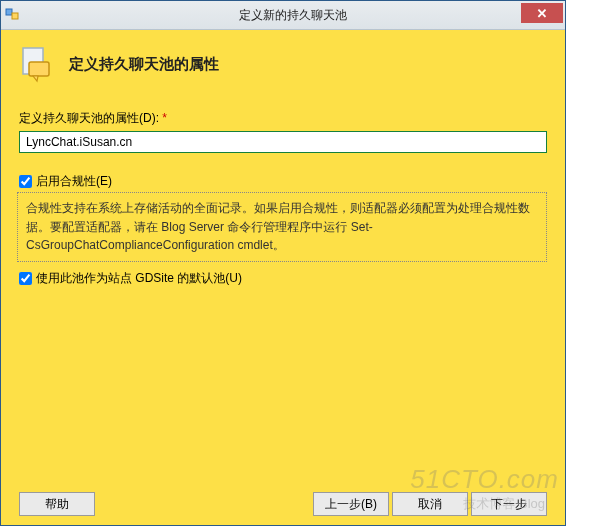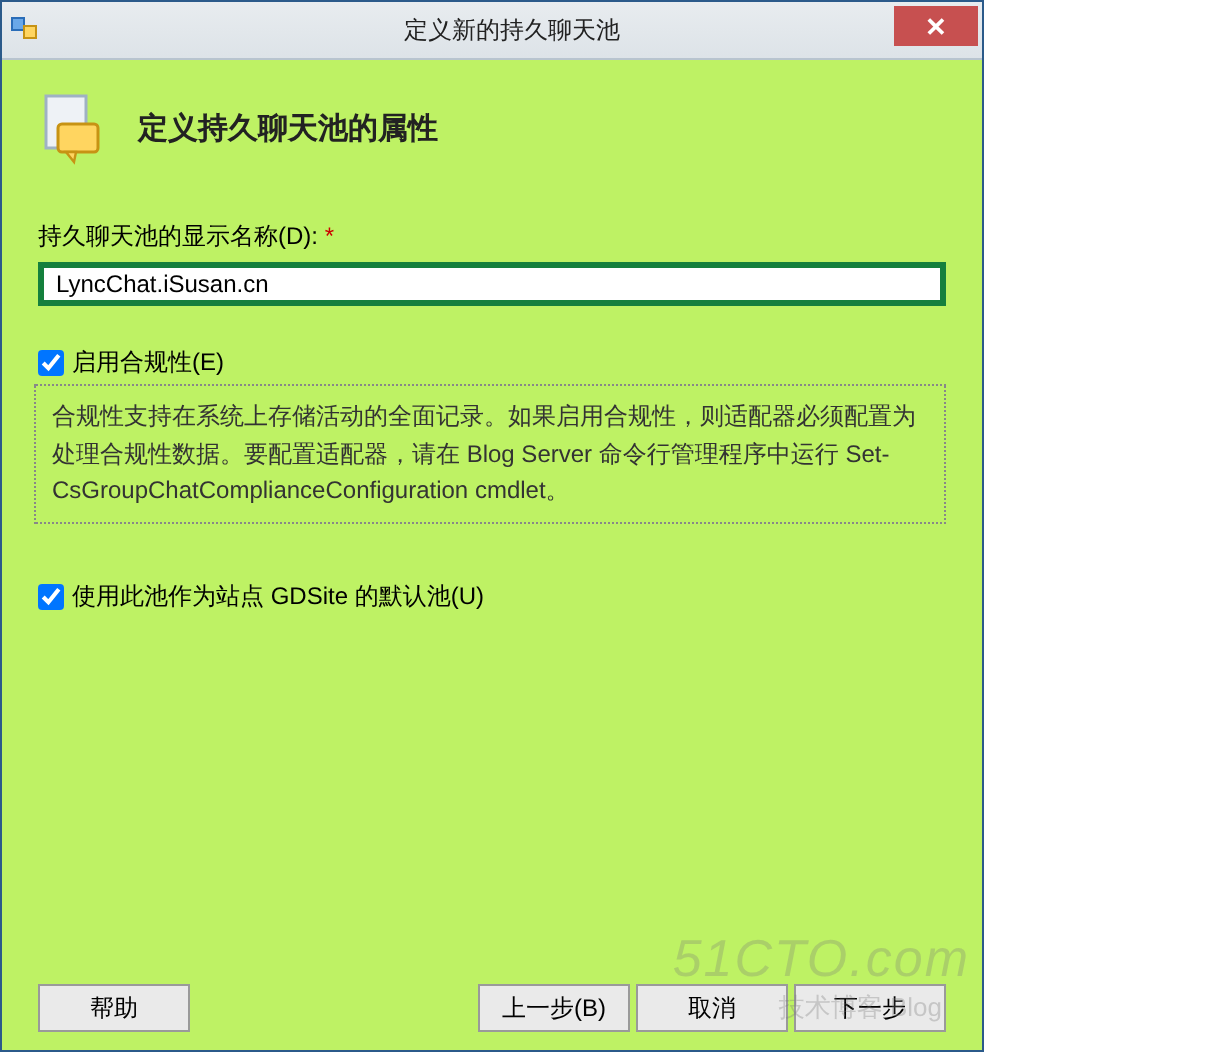--- a/index.html
+++ b/index.html
@@ -1,27 +1,27 @@
 <!DOCTYPE html>
 <html><head>
 <meta charset="utf-8">
 <style>
   html,body{margin:0;padding:0;font-family:"Microsoft YaHei","Segoe UI",Tahoma,sans-serif;font-size:12px;color:#000;background:#fff}
-  .window{width:492px;height:526px;border:1px solid #2b5a8a;position:relative;background:#bef264;box-sizing:border-box}
+  .window{width:566px;height:526px;border:1px solid #2b5a8a;position:relative;background:#fde047;box-sizing:border-box}
   .titlebar{height:28px;background:linear-gradient(#e8ecef,#dde3e8);border-bottom:1px solid #b8c4cf;display:flex;align-items:center;position:relative}
   .titlebar .icon{width:16px;height:16px;margin-left:4px}
   .titlebar .title{flex:1;text-align:center;font-size:12px;color:#222}
   .titlebar .close{width:42px;height:20px;background:#c75050;display:flex;align-items:center;justify-content:center;color:#fff;font-size:13px;font-weight:bold;position:absolute;right:2px;top:2px}
   .body{padding:14px 18px 10px 18px;box-sizing:border-box;height:calc(100% - 28px);display:flex;flex-direction:column}
   .hdr{display:flex;align-items:center;margin-bottom:22px}
   .hdr .bigicon{margin-right:10px}
   .hdr h1{font-size:15px;font-weight:bold;margin:0;color:#222}
   .fld-label{font-size:12px;margin-top:4px;margin-bottom:4px}
   .req{color:#c00}
-  .txt{width:100%;box-sizing:border-box;height:22px;border:3px solid #15803d;padding:2px 6px;font-size:12px;font-family:inherit;background:#fff}
+  .txt{width:100%;box-sizing:border-box;height:22px;border:1px solid #15803d;padding:2px 6px;font-size:12px;font-family:inherit;background:#fff}
   .cbrow{margin-top:10px;display:flex;align-items:center}
   .cbrow input{margin:0 4px 0 0}
   .desc-box{border:1px dotted #888;padding:6px 8px;margin-top:2px;margin-left:-2px;line-height:1.55;font-size:12px;color:#333}
   .spacer{flex:1}
   .btnrow{display:flex;align-items:center;padding-top:10px}
   .btn{height:24px;min-width:76px;padding:0 10px;background:#eaeaea;border:1px solid #9a9a9a;font-size:12px;font-family:inherit;cursor:pointer}
   .btnrow .gap{flex:1}
   .btnrow .btn{margin-left:3px}
   .btnrow .btn.help{margin-left:0}
   .watermark{position:absolute;right:6px;bottom:30px;font-size:26px;font-style:italic;font-weight:normal;color:rgba(120,120,120,.28);letter-spacing:1px;pointer-events:none}
@@ -53,34 +53,34 @@
         <svg width="40" height="40" viewBox="0 0 40 40">
           <rect x="4" y="4" width="20" height="26" fill="#eef2f6" stroke="#9fb2c4" stroke-width="1.5"></rect>
           <rect x="10" y="18" width="20" height="14" rx="2" fill="#ffd560" stroke="#c79314" stroke-width="1.5"></rect>
           <path d="M14 32 l4 5 l1 -5 z" fill="#ffd560" stroke="#c79314" stroke-width="1.2"></path>
         </svg>
       </span>
       <h1>定义持久聊天池的属性</h1>
     </div>
 
     <div class="fld-label">
-      <span>持久聊天池的显示名称(D):</span> <span class="req">*</span>
+      <span>定义持久聊天池的属性(D):</span> <span class="req">*</span>
     </div>
     <input class="txt" type="text" value="LyncChat.iSusan.cn" style="">
 
     <div style="height:10px"></div>
 
 
     <div class="cbrow" style="">
       <input type="checkbox" checked="" style="">
       <label>启用合规性(E)</label>
     </div>
     <div class="desc-box">合规性支持在系统上存储活动的全面记录。如果启用合规性，则适配器必须配置为处理合规性数据。要配置适配器，请在 Blog Server 命令行管理程序中运行 Set-CsGroupChatComplianceConfiguration cmdlet。</div>
 
-    <div class="cbrow" style="margin-top:28px">
+    <div class="cbrow" style="margin-top:8px">
       <input type="checkbox" checked="" style="">
       <label>使用此池作为站点 GDSite 的默认池(U)</label>
     </div>
 
     <div class="spacer"></div>
 
     <div class="btnrow">
       <button class="btn help">帮助</button>
       <div class="gap"></div>
       <button class="btn">上一步(B)</button>

